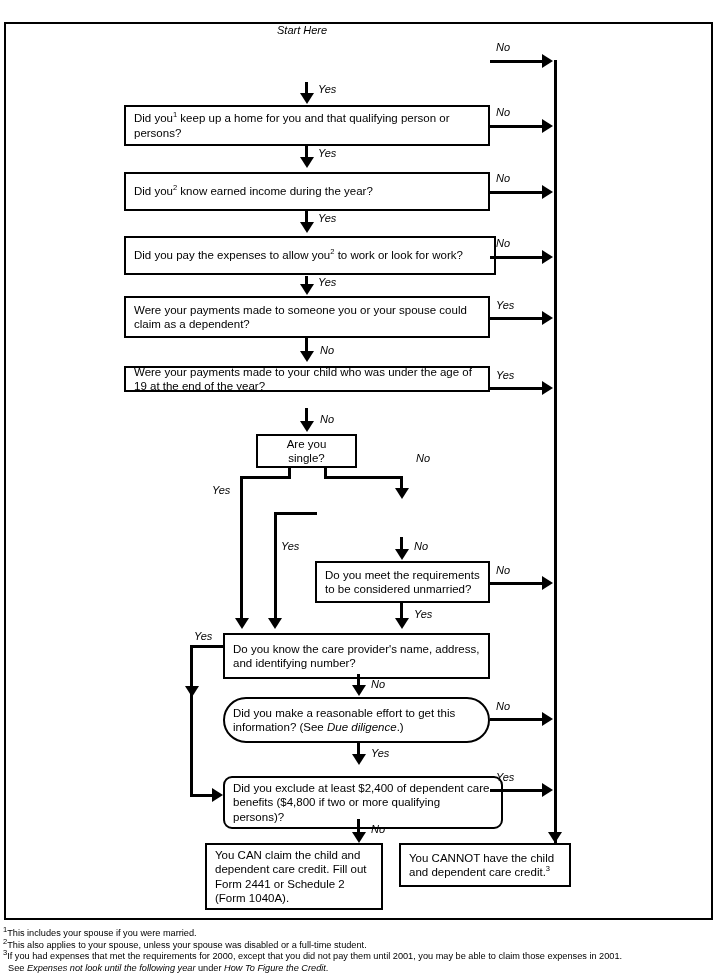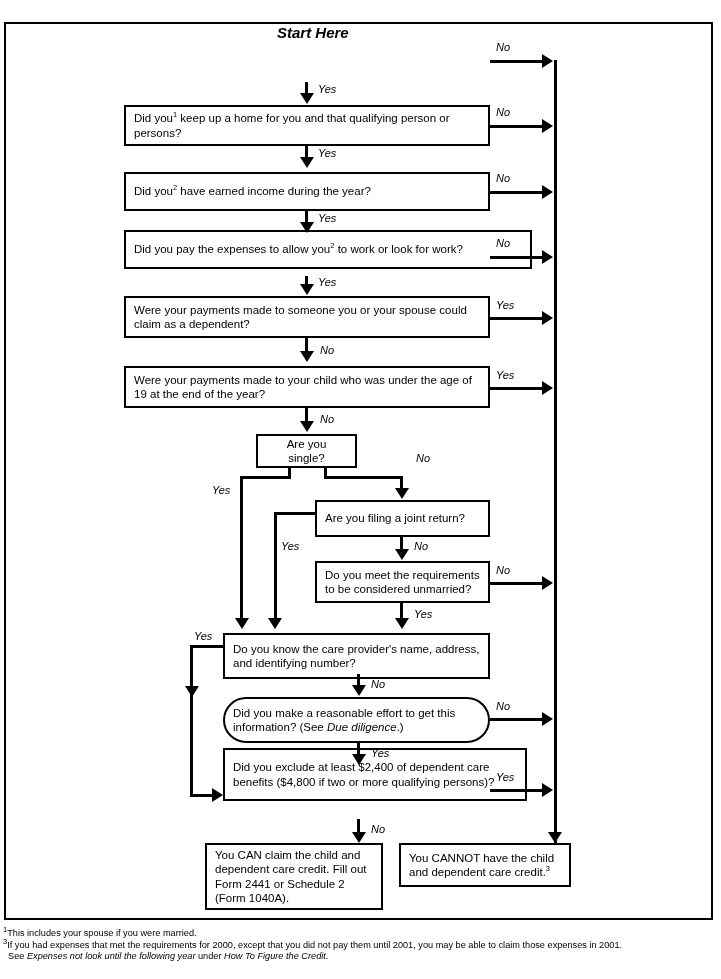--- a/index.html
+++ b/index.html
@@ -88,23 +88,23 @@
   }
 
   .lbl {
     position: absolute;
     font-size: 11px;
     font-style: italic;
     white-space: nowrap;
   }
   .start-lbl {
     position: absolute;
-    font-size: 15px;
+    font-size: 11px;
     font-style: italic;
-    font-weight: bold;
+    font-weight: normal;
     white-space: nowrap;
   }
 
   
   .footnotes {
     position: absolute;
     left: 3px;
     top: 928px;
     width: 715px;
     font-size: 9.2px;
@@ -122,56 +122,53 @@
   <div class="frame"></div>
 
   <div class="start-lbl" style="left:277px; top:24px;">Start Here</div>
 
 
   <div class="box" style="left:124px; top:105px; width:366px; height:41px;">
     <span class="txt"><span>Did you</span><sup>1</sup><span> keep up a home for you and that qualifying person or persons?</span></span>
   </div>
 
   <div class="box" style="left:124px; top:172px; width:366px; height:39px;">
-    <span class="txt"><span>Did you</span><sup>2</sup><span> have earned income during the year?</span></span>
-  </div>
-
-  <div class="box" style="left:124px; top:230px; width:408px; height:39px;">
+    <span class="txt"><span>Did you</span><sup>2</sup><span> know earned income during the year?</span></span>
+  </div>
+
+  <div class="box" style="left:124px; top:236px; width:372px; height:39px;">
     <span class="txt"><span>Did you pay the expenses to allow you</span><sup>2</sup><span> to work or look for work?</span></span>
   </div>
 
   <div class="box" style="left:124px; top:296px; width:366px; height:42px;">
     <span class="txt">Were your payments made to someone you or your spouse could claim as a dependent?</span>
   </div>
 
-  <div class="box" style="left:124px; top:366px; width:366px; height:42px;">
+  <div class="box" style="left:124px; top:366px; width:366px; height:26px;">
     <span class="txt">Were your payments made to your child who was under the age of 19 at the end of the year?</span>
   </div>
 
   <div class="box center" style="left:256px; top:434px; width:101px; height:34px;">
     <span class="txt" style="text-align:center;">Are you single?</span>
   </div>
 
-  <div class="box" style="left:315px; top:500px; width:175px; height:37px;">
-    <span class="txt">Are you filing a joint return?</span>
-  </div>
 
   <div class="box" style="left:315px; top:561px; width:175px; height:42px;">
     <span class="txt">Do you meet the requirements to be considered unmarried?</span>
   </div>
 
   <div class="box" style="left:223px; top:633px; width:267px; height:46px;">
     <span class="txt">Do you know the care provider's name, address, and identifying number?</span>
   </div>
 
   <div class="box" style="left:223px; top:697px; width:267px; height:46px;border-radius:23px;">
     <span class="txt"><span>Did you make a reasonable effort to get this information? (See </span><span class="ital">Due diligence</span><span>.)</span></span>
   </div>
 
-  <div class="box" style="left:223px; top:748px; width:304px; height:53px;">
+  <div class="box" style="left:223px; top:776px; width:280px; height:53px;border-radius:9px;">
     <span class="txt">Did you exclude at least $2,400 of dependent care benefits ($4,800 if two or more qualifying persons)?</span>
   </div>
 
   <div class="box" style="left:205px; top:843px; width:178px; height:67px;">
     <span class="txt">You CAN claim the child and dependent care credit. Fill out Form 2441 or Schedule 2 (Form 1040A).</span>
   </div>
 
   <div class="box" style="left:399px; top:843px; width:172px; height:44px;">
     <span class="txt"><span>You CANNOT have the child and dependent care credit.</span><sup>3</sup></span>
   </div>
@@ -270,17 +267,18 @@
 
   <div class="hline" style="left:490px; top:789px; width:52px;"></div>
   <div class="arrow-right" style="left:542px; top:783px;"></div>
   <div class="lbl" style="left:496px; top:771px;">Yes</div>
   <div class="vline" style="left:357px; top:819px; height:14px;"></div>
   <div class="arrow-down" style="left:352px; top:832px;"></div>
   <div class="lbl" style="left:371px; top:823px;">No</div>
 
   <div class="footnotes">
     <div><sup>1</sup><span>This includes your spouse if you were married.</span></div>
+    <div><sup>2</sup><span>This also applies to your spouse, unless your spouse was disabled or a full-time student.</span></div>
     <div><sup>3</sup><span>If you had expenses that met the requirements for 2000, except that you did not pay them until 2001, you may be able to claim those expenses in 2001.</span></div>
     <div class="fn-ind"><span>See </span><span class="ital">Expenses not look until the following year</span><span> under </span><span class="ital">How To Figure the Credit</span><span>.</span></div>
   </div>
 
 </div>
 
 </body></html>

